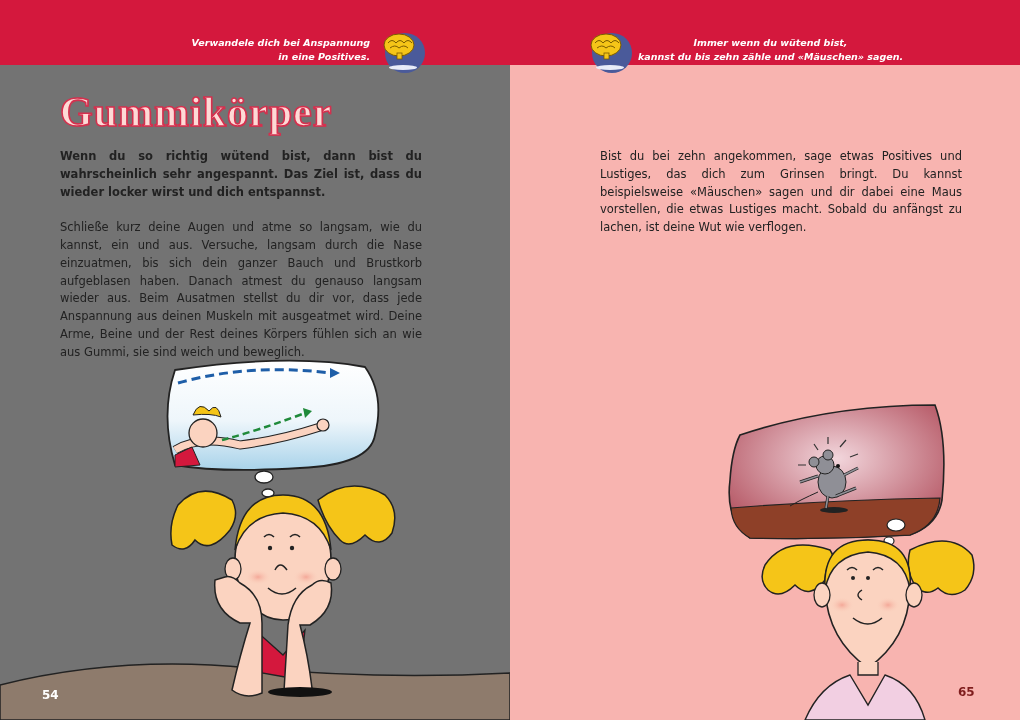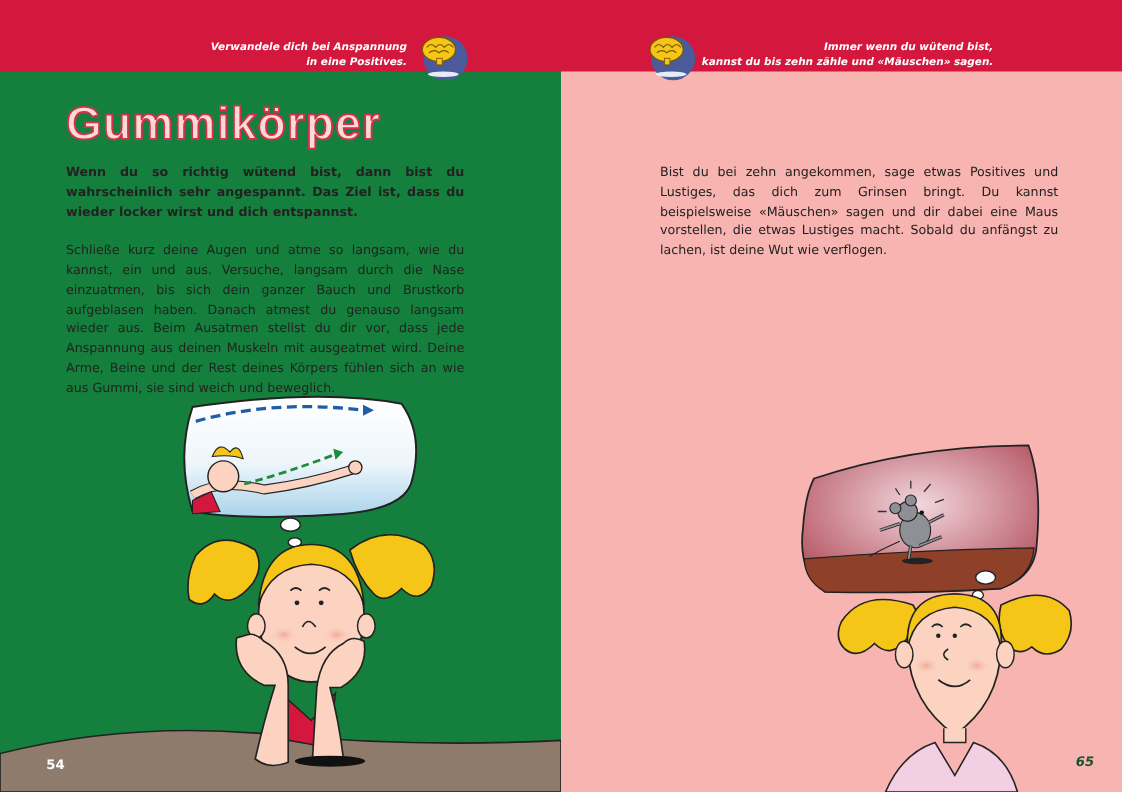--- a/index.html
+++ b/index.html
@@ -1,52 +1,52 @@
 <!DOCTYPE html>
 <html><head>
 <meta charset="utf-8">
 <style>
   * { margin:0; padding:0; box-sizing:border-box; }
   html, body { width:1020px; height:720px; overflow:hidden; background:#fddad6; }
   body { position:relative; font-family:"DejaVu Sans", sans-serif; }
 
   .page { position:absolute; top:0; height:720px; width:510px; overflow:hidden; }
-  .page-left { left:0; background:#15803d; }
+  .page-left { left:0; background:#737373; }
   .page-right { left:510px; background:#f8b4b0; }
 
   .header-band { position:absolute; top:0; left:0; width:510px; height:65px; background:#d4183d; }
 
   .tagline { position:absolute; color:#fff; font-style:italic; font-weight:bold;
     font-size:9.5px; line-height:14px; font-family:"DejaVu Sans", sans-serif; }
   .page-left .tagline { right:140px; top:36px; text-align:right; }
-  .page-right .tagline { left:128px; top:36px; text-align:right; }
+  .page-right .tagline { left:128px; top:36px; text-align:center; }
 
   .brain-badge { position:absolute; top:33px; width:40px; height:40px; border-radius:50%; background:#4a5a9a; }
   .page-left .brain-badge { left:385px; }
   .page-right .brain-badge { left:82px; }
   .brain-badge svg { position:absolute; left:-5px; top:-2px; }
 
-  .title { position:absolute; font-family:Liberation Sans, sans-serif; font-weight:bold;
+  .title { position:absolute; font-family:Liberation Serif, serif; font-weight:bold;
     font-size:42px; letter-spacing:1px; color:#fddad6;
     -webkit-text-stroke:1.6px #d4304e;
     text-shadow: 1px 1px 0 rgba(212,48,78,0.35); }
   .page-left .title { left:60px; top:88px; }
   .page-right .title { left:90px; top:88px; }
   .page-right .title { color:#f8b4b0; }
 
   .body-text { position:absolute; font-family:"DejaVu Sans", sans-serif;
     font-size:11.5px; line-height:17.8px; color:#222; text-align:justify; }
   .page-left .body-text { left:60px; top:148px; width:362px; }
   .page-right .body-text { left:90px; top:148px; width:362px; }
   .body-text p { margin-bottom:17.8px; }
   .body-text b { font-weight:bold; }
 
   .page-number { position:absolute; font-weight:bold; font-size:12px; font-family:"DejaVu Sans", sans-serif; }
   .page-left .page-number { left:42px; top:688px; color:#fff; }
-  .page-right .page-number { left:468px; top:685px; color:#14532d;font-style:italic; }
+  .page-right .page-number { left:448px; top:685px; color:#7f1d1d; }
 
   .illustration { position:absolute; }
 </style>
 </head>
 <body>
 
 <div class="page page-left">
   <div class="header-band"></div>
   <div class="tagline">
     <div>Verwandele dich bei Anspannung</div>

